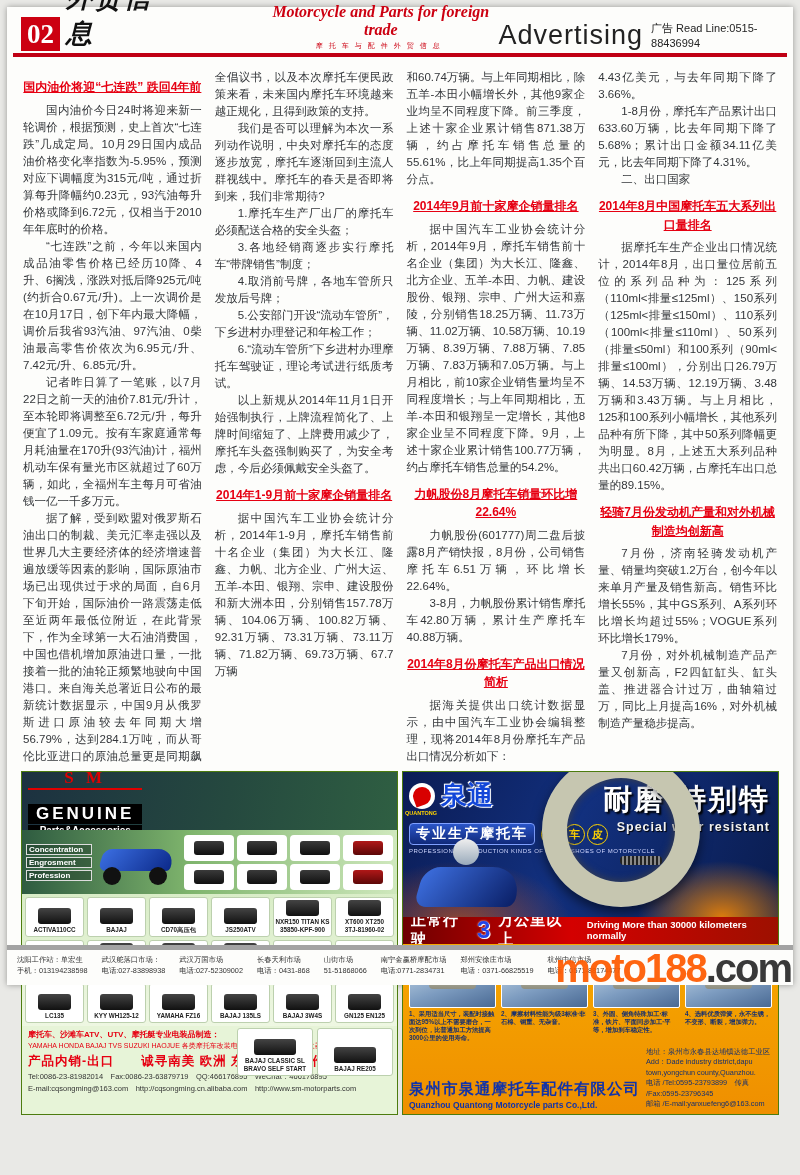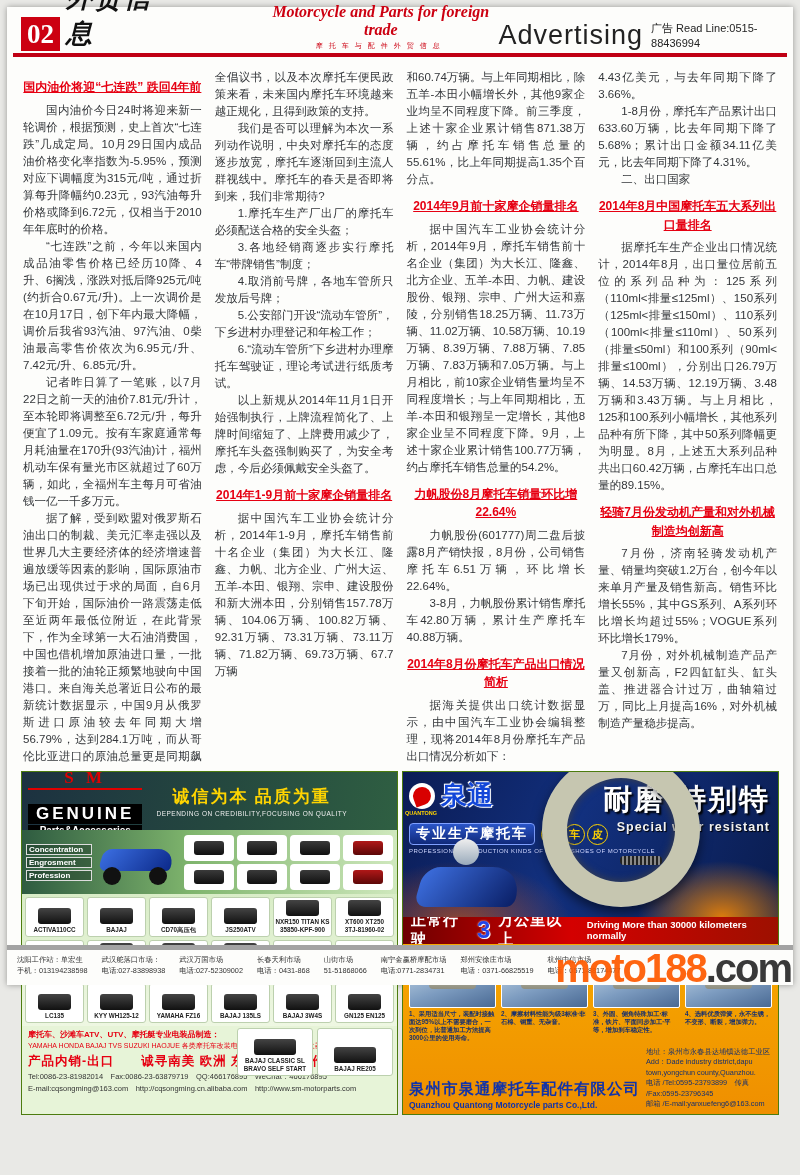--- a/index.html
+++ b/index.html
@@ -182,24 +182,20 @@
 
   <div class="ads">
 
     <div class="ad ad-left">
       <div class="sm-top">
         <div class="sm-logo">
           <div class="sm-mark">S M</div>
           <div class="sm-genuine">GENUINE</div>
           <div class="sm-parts">Parts&amp;Accessories</div>
         </div>
-        <div class="sm-slogan">
-          <div class="cn">诚信为本 品质为重</div>
-          <div class="en">DEPENDING ON CREDIBILITY,FOCUSING ON QUALITY</div>
-        </div>
       </div>
       <div class="sm-mid">
         <div class="side-words" id="side-words">
             <div class="side-word">Concentration</div>
             <div class="side-word">Engrosment</div>
             <div class="side-word">Profession</div>
           </div>
         <div class="bike"></div>
         <div class="mini-grid" id="mini-grid">
             <div class="mini-box">

